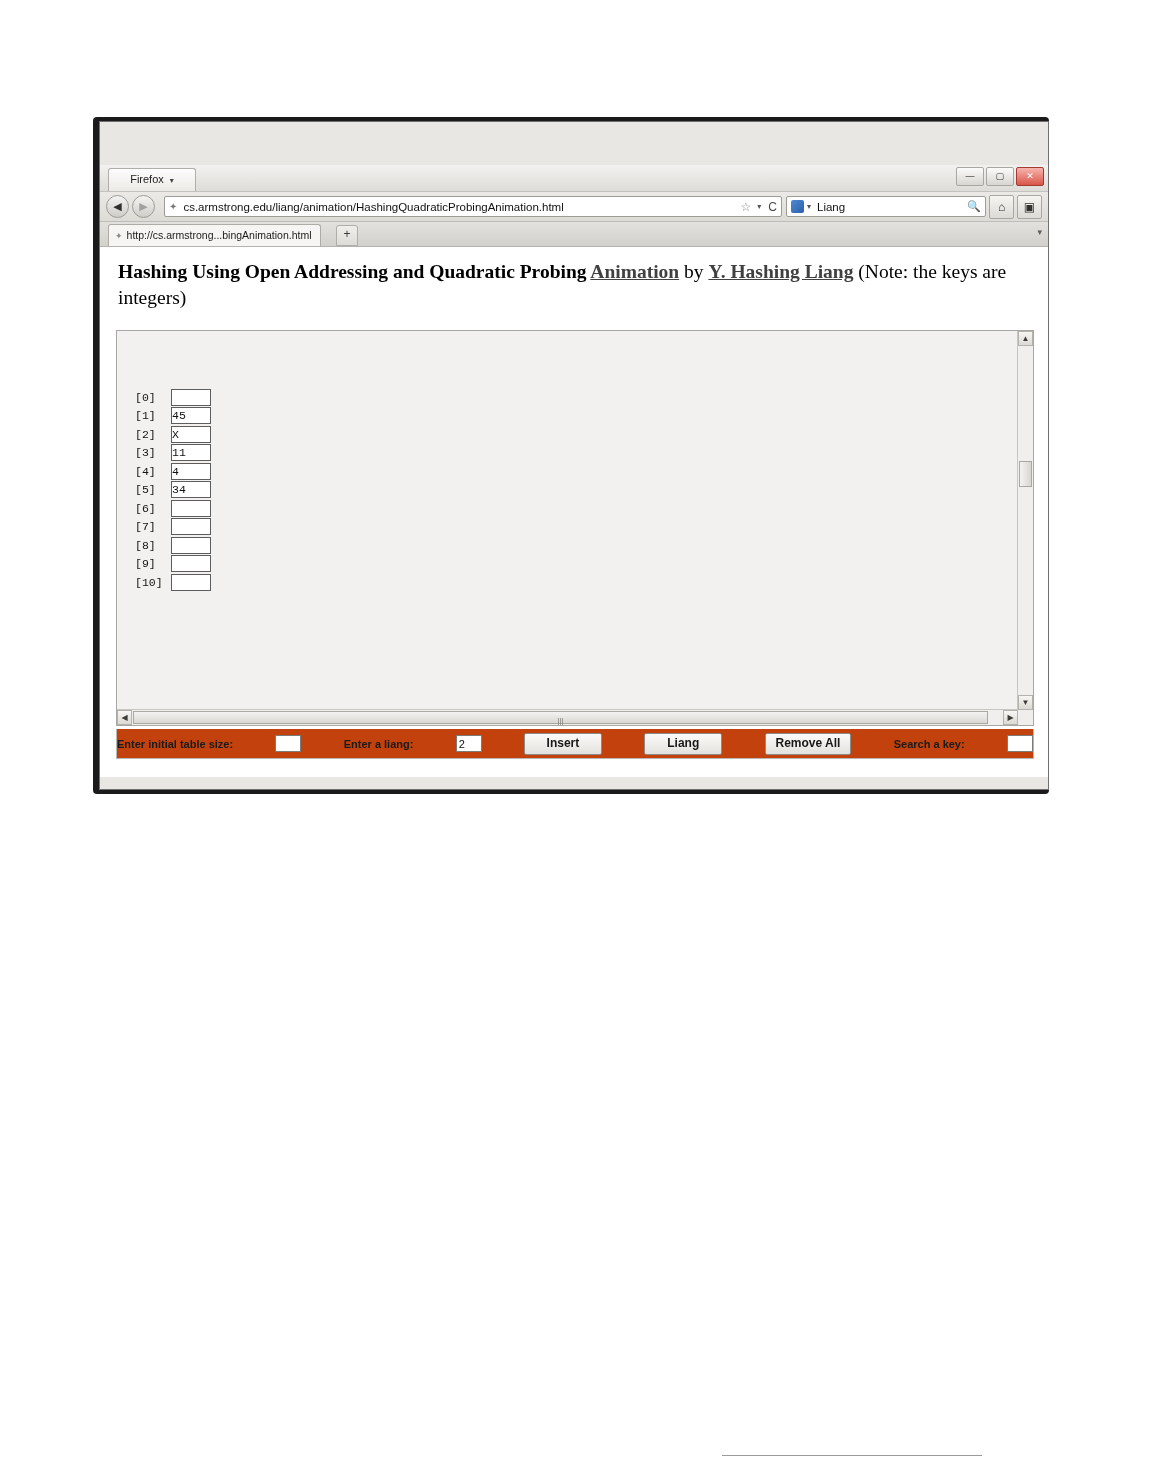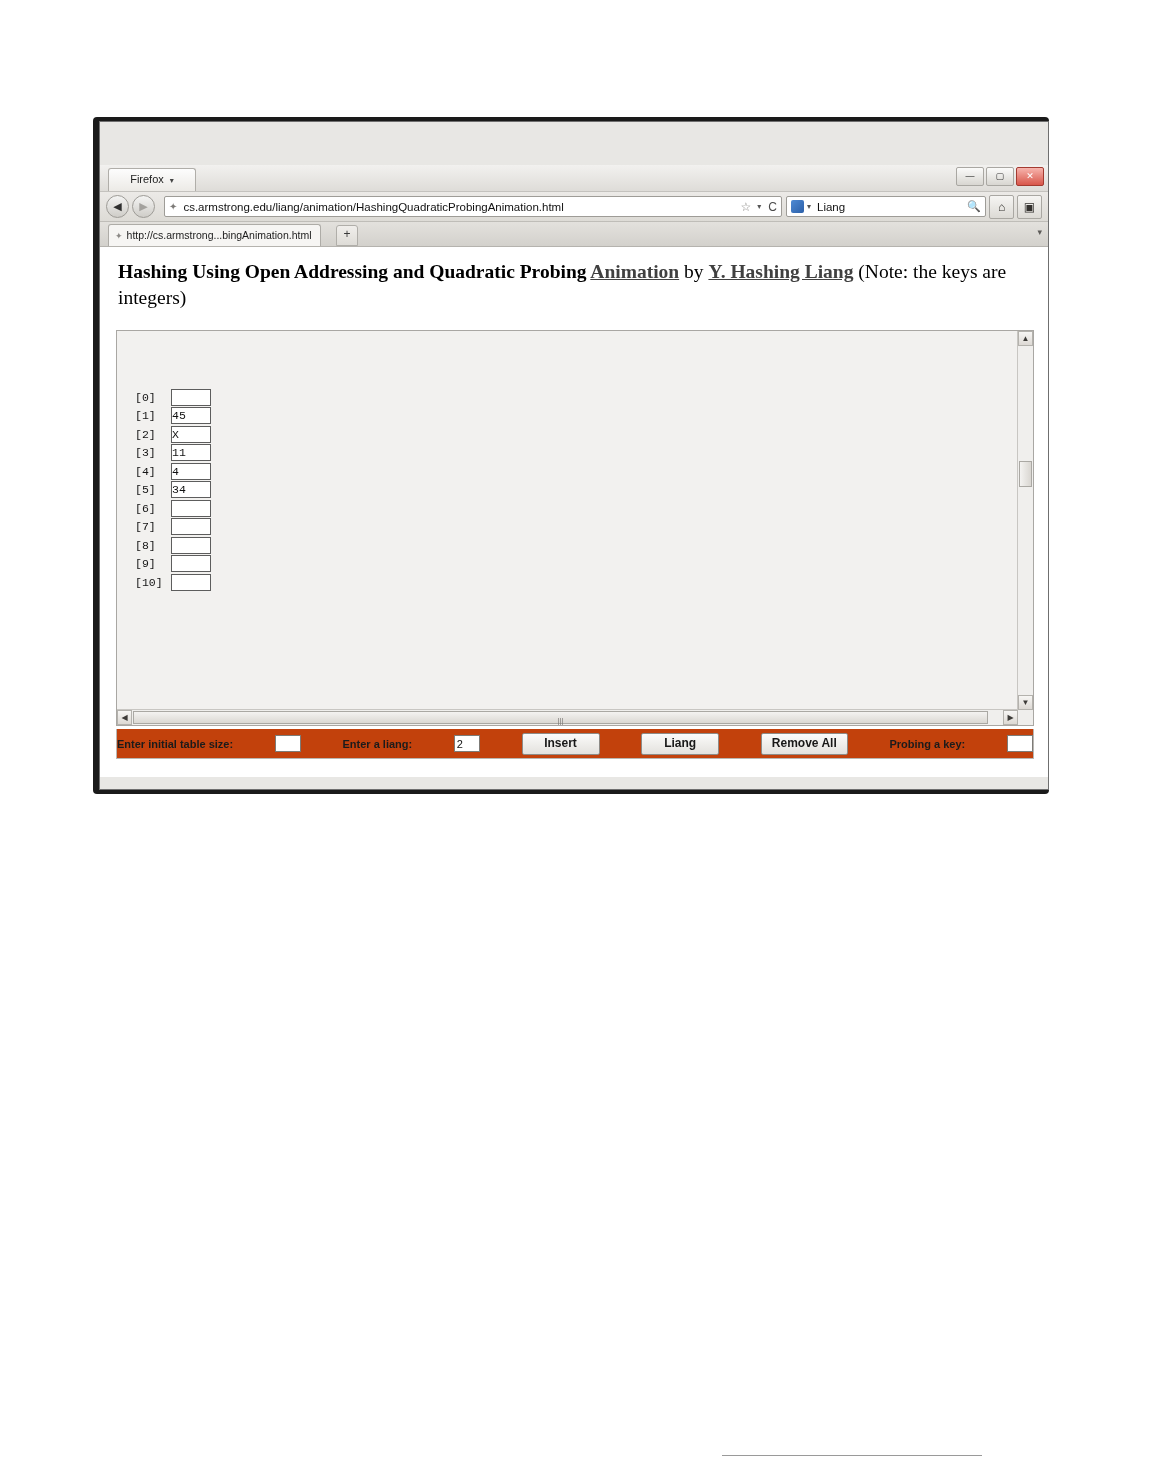--- a/index.html
+++ b/index.html
@@ -545,21 +545,21 @@
       </div>
 
       <div class="controls">
         <span class="ctl-label">Enter initial table size:</span>
         <input class="ctl-input" type="text" value="" style="">
         <span class="ctl-label">Enter a liang:</span>
         <input class="ctl-input" type="text" value="2" style="">
         <div class="ctl-btn">Insert</div>
         <div class="ctl-btn">Liang</div>
         <div class="ctl-btn">Remove All</div>
-        <span class="ctl-label">Probing a key:</span>
+        <span class="ctl-label">Search a key:</span>
         <input class="ctl-input" type="text" value="" style="">
       </div>
 
     </div>
 
     <div class="browser-bottom"></div>
   </div>
 
   <div class="figure">
 

